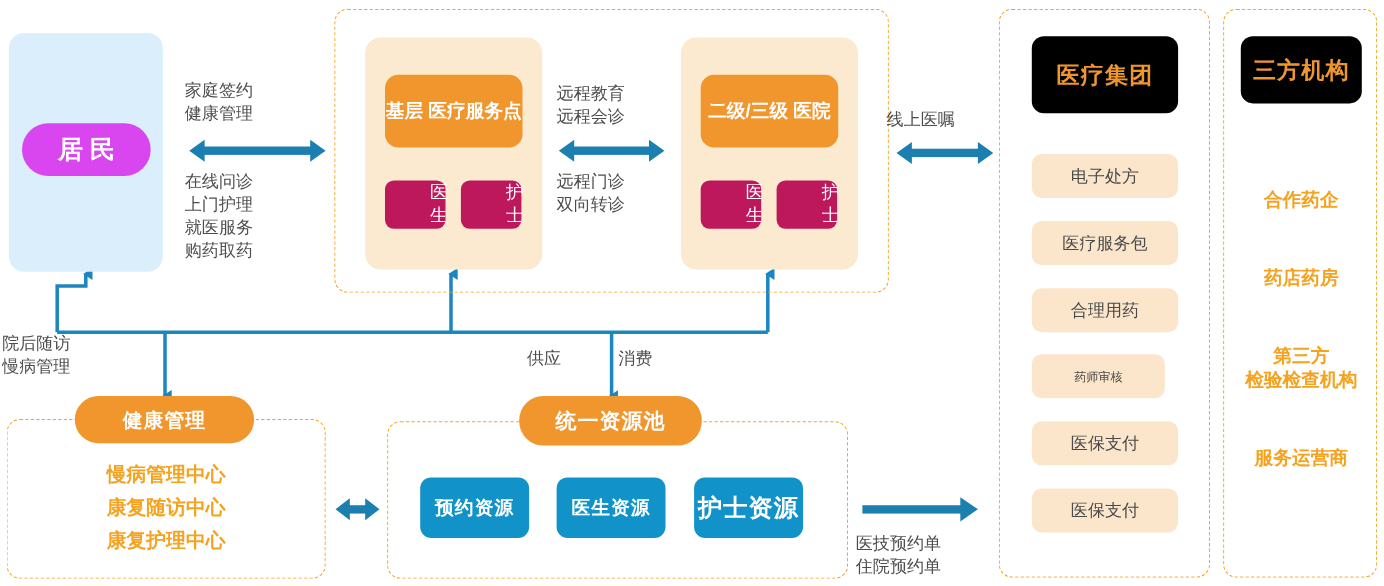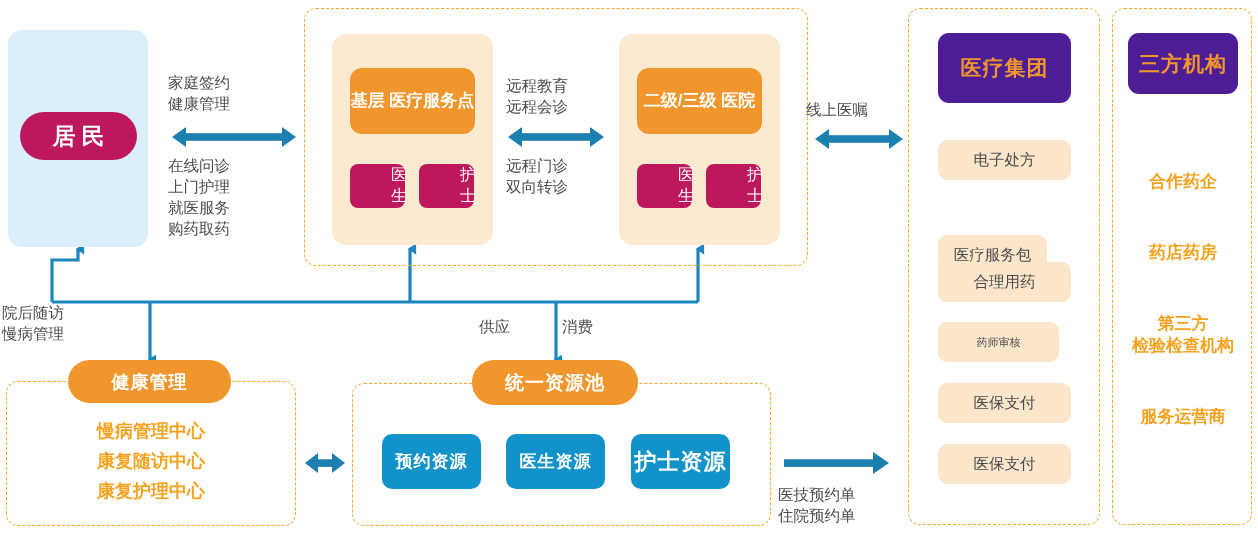--- a/index.html
+++ b/index.html
@@ -22,21 +22,21 @@
   
   .resident-panel {
     position: absolute;
     background: #daeefb;
     border-radius: 14px;
   }
 
   
   .pill-blue-dark {
     position: absolute;
-    background: #be185d;
+    background: #d946ef;
     border-radius: 26px;
     color: #ffffff;
     font-weight: bold;
     display: flex; align-items: center; justify-content: center;
     letter-spacing: 6px;
     text-indent: 6px;
   }
   .pill-orange {
     position: absolute;
     background: #f0962c;
@@ -80,21 +80,21 @@
   }
   .chip-peach {
     position: absolute;
     background: #fbe6cb;
     border-radius: 9px;
     color: #4a4a4a;
     display: flex; align-items: center; justify-content: center;
   }
   .head-peach {
     position: absolute;
-    background: #4c1d95;
+    background: #000000;
     border-radius: 11px;
     color: #f0962c;
     font-weight: bold;
     display: flex; align-items: center; justify-content: center;
     letter-spacing: 1px;
   }
 
   
   .txt {
     position: absolute;
@@ -204,21 +204,21 @@
 医院</div>
   <div class="box-cyan" style="left:637px; top:164px; width:55px; height:44px; font-size:16px;">医生</div>
   <div class="box-cyan" style="left:706px; top:164px; width:55px; height:44px; font-size:16px;">护士</div>
 
   <div class="txt" style="left:806px; top:100px; width:106px; font-size:15.5px;">线上医嘱</div>
 
   <div class="dashed" style="left:908px; top:8px; width:192px; height:517px;"></div>
   <div class="head-peach" style="left:938px; top:33px; width:133px; height:70px; font-size:21px;">医疗集团</div>
 
   <div class="chip-peach" style="left:938px; top:140px; width:133px; height:40px; font-size:15.5px;">电子处方</div>
-  <div class="chip-peach" style="left:938px; top:201px; width:109px; height:40px; font-size:15.5px;margin-top:34px;">医疗服务包</div>
+  <div class="chip-peach" style="left:938px; top:201px; width:133px; height:40px; font-size:15.5px;">医疗服务包</div>
   <div class="chip-peach" style="left:938px; top:262px; width:133px; height:40px; font-size:15.5px;">合理用药</div>
   <div class="chip-peach" style="left:938px; top:322px; width:121px; height:40px; font-size:11px;">药师审核</div>
   <div class="chip-peach" style="left:938px; top:383px; width:133px; height:40px; font-size:15.5px;">医保支付</div>
   <div class="chip-peach" style="left:938px; top:444px; width:133px; height:40px; font-size:15.5px;">医保支付</div>
 
   <div class="dashed" style="left:1112px; top:8px; width:140px; height:517px;"></div>
   <div class="head-peach" style="left:1128px; top:33px; width:110px; height:61px; font-size:21px;">三方机构</div>
 
   <div class="orange-text" style="left:1120px; top:171px; width:126px; font-size:17px;">合作药企</div>
   <div class="orange-text" style="left:1120px; top:242px; width:126px; font-size:17px;">药店药房</div>

